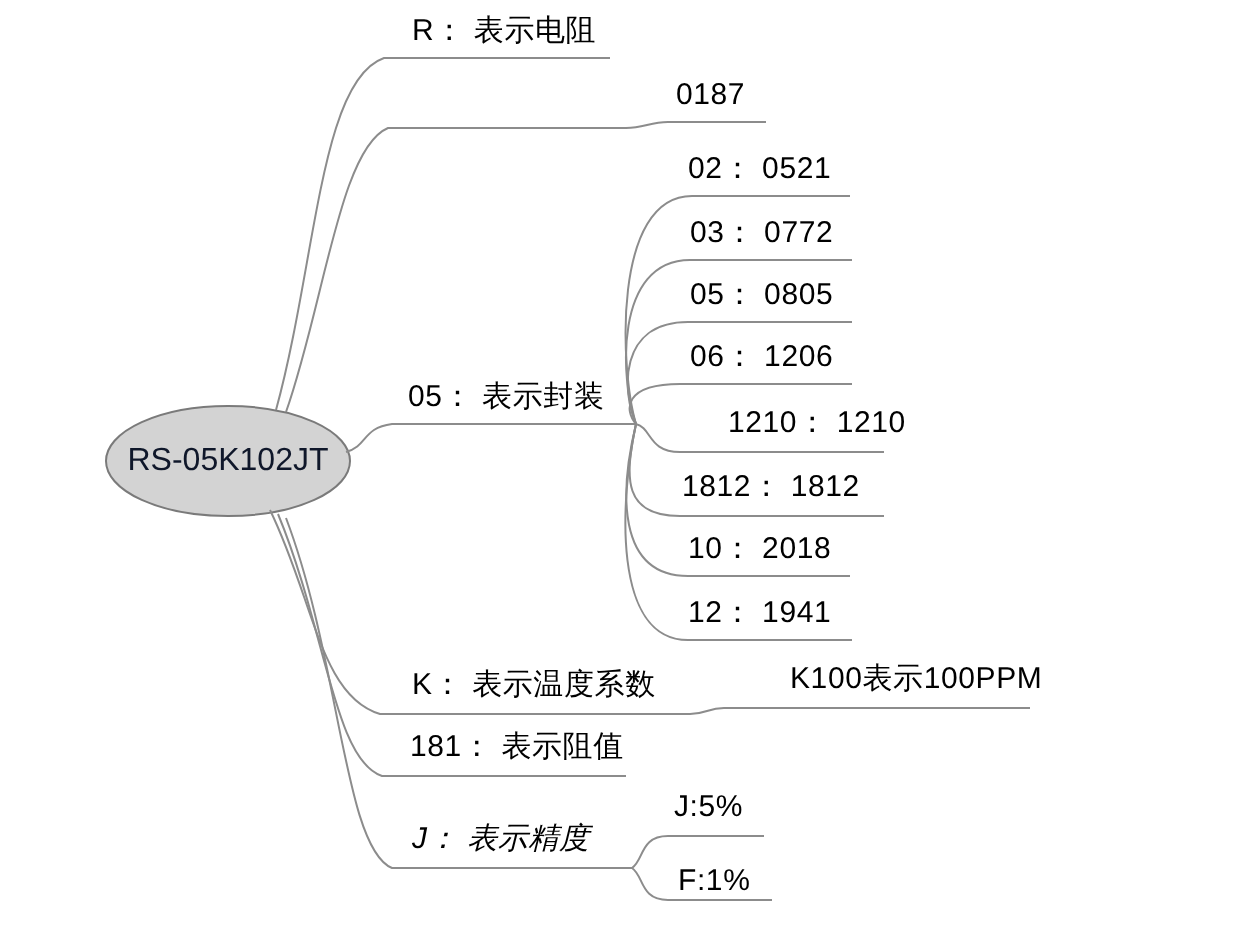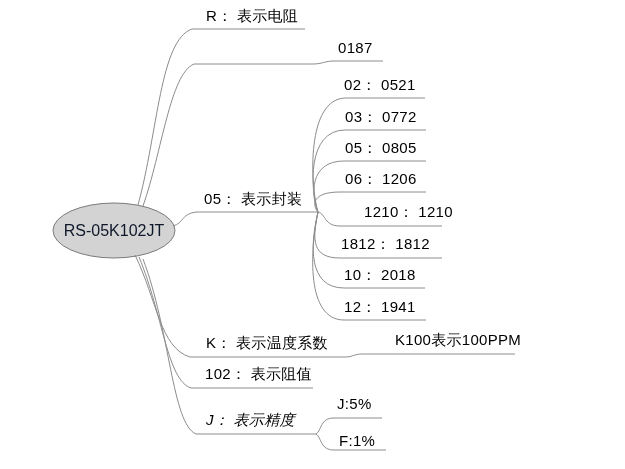--- a/index.html
+++ b/index.html
@@ -61,21 +61,21 @@
     <path d="M 143 259 C 170 330, 172 424, 196 434 L 316 434"></path>
     <path d="M 316 434 C 322 430, 320 418, 334 418 L 382 418"></path>
     <path d="M 316 434 C 322 438, 320 450, 334 450 L 386 450"></path>
   </svg>
 
   <div class="root-topic">RS-05K102JT</div>
 
   <div class="node-label" style="left:206px;top:8px;">R： 表示电阻</div>
   <div class="node-label" style="left:204px;top:191px;">05： 表示封装</div>
   <div class="node-label" style="left:206px;top:335px;">K： 表示温度系数</div>
-  <div class="node-label" style="left:205px;top:366px;">102： 表示阻值</div>
+  <div class="node-label" style="left:205px;top:366px;">181： 表示阻值</div>
   <div class="node-label" style="left:206px;top:412px;font-style:italic;">J： 表示精度</div>
 
   <div class="node-label" style="left:338px;top:40px;">0187</div>
   <div class="node-label" style="left:344px;top:77px;">02： 0521</div>
   <div class="node-label" style="left:345px;top:109px;">03： 0772</div>
   <div class="node-label" style="left:345px;top:140px;">05： 0805</div>
   <div class="node-label" style="left:345px;top:171px;">06： 1206</div>
   <div class="node-label" style="left:328px;top:204px;margin-left:36px;">1210： 1210</div>
   <div class="node-label" style="left:341px;top:236px;">1812： 1812</div>
   <div class="node-label" style="left:344px;top:267px;">10： 2018</div>

